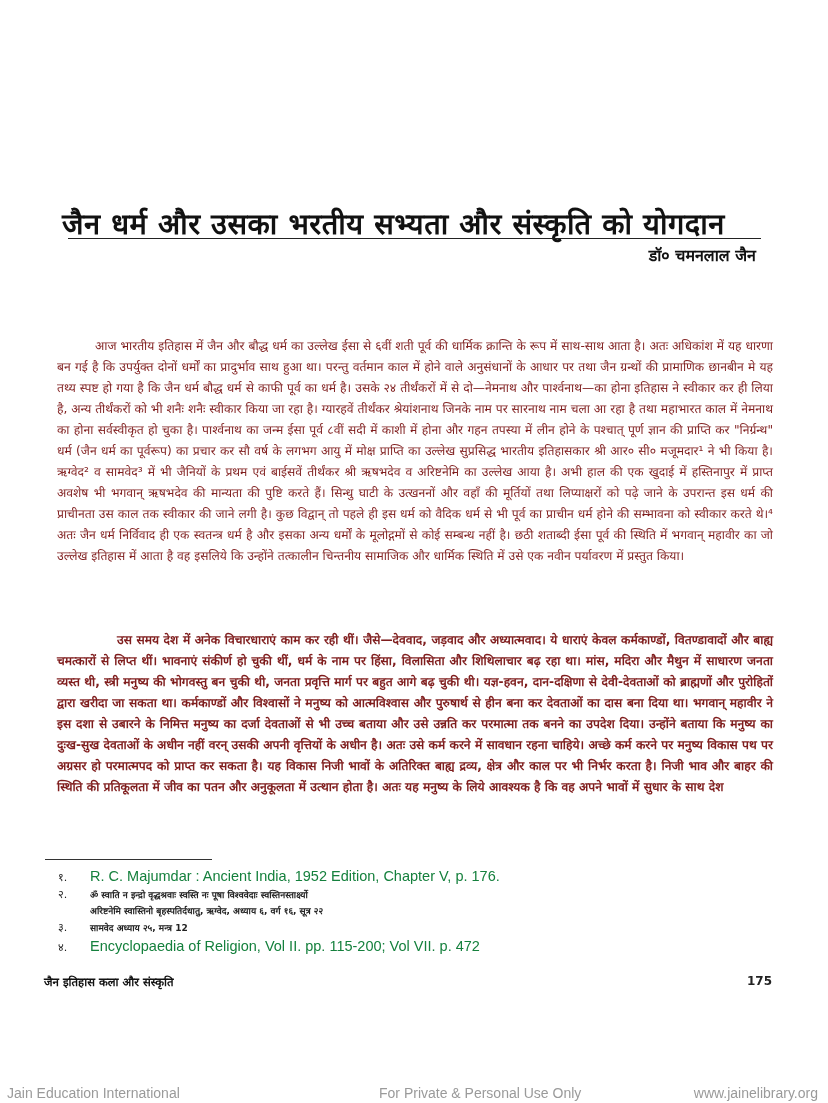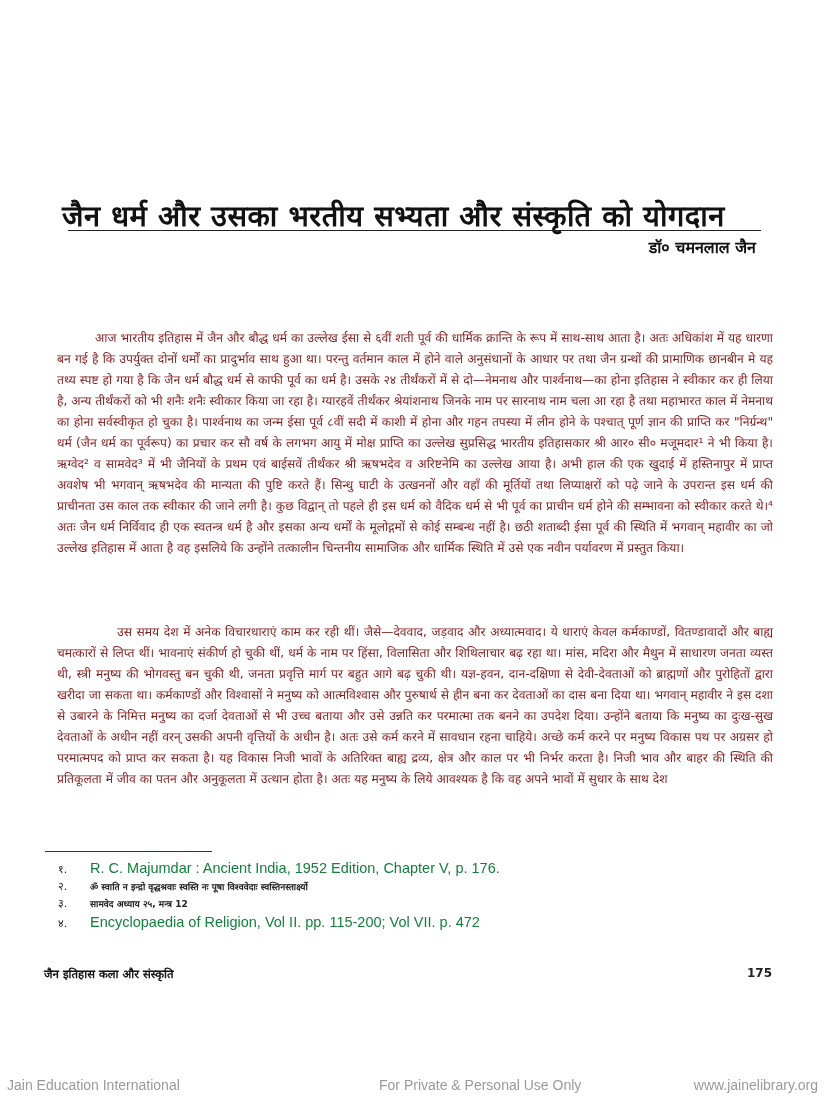--- a/index.html
+++ b/index.html
@@ -10,21 +10,21 @@
     body {
       width: 828px;
       height: 1103px;
       position: relative;
       overflow: hidden;
       color: #1a1a1a;
       font-family: "DejaVu Sans", sans-serif;
     }
     .page {
       position: absolute;
-      left: 0; top: 0;
+      left: 0; top: 8px;
       width: 828px;
       height: 981px;
     }
     .article-title {
       position: absolute;
       left: 62px;
       top: 176px;
       width: 720px;
       font-size: 29px;
       font-weight: bold;
@@ -56,21 +56,21 @@
       font-size: 12.2px;
       line-height: 21px;
       text-align: justify;
       color: #7f1d1d;
     }
     .body-text p {
       margin: 0;
       text-indent: 38px;
     }
     .para-1 { top: 328px; }
-    .para-2 { top: 622px; }
+    .para-2 { top: 622px; font-weight: bold; }
     .para-2 p { text-indent: 60px; }
 
     .footnote-rule {
       position: absolute;
       left: 45px;
       top: 851px;
       width: 167px;
       border-top: 1.5px solid #333;
     }
     .footnotes {
@@ -163,20 +163,21 @@
 
   <div class="footnotes">
     <div class="fn">
       <span class="fn-num">१.</span>
       <span class="fn-text fn-en">R. C. Majumdar : Ancient India, 1952 Edition, Chapter V, p. 176.</span>
     </div>
     <div class="fn">
       <span class="fn-num">२.</span>
       <span class="fn-text fn-hi">ॐ स्वाति न इन्द्रो वृद्धश्रवाः स्वस्ति नः पूषा विश्ववेदाः स्वस्तिनस्तार्क्ष्यो</span>
     </div>
+    <div class="fn-cont">अरिष्टनेमि स्वास्तिनो बृहस्पतिर्दधातु, ऋग्वेद, अध्याय ६, वर्ग १६, सूत्र २२</div>
     <div class="fn">
       <span class="fn-num">३.</span>
       <span class="fn-text fn-hi">सामवेद अध्याय २५, मन्त्र 12</span>
     </div>
     <div class="fn">
       <span class="fn-num">४.</span>
       <span class="fn-text fn-en">Encyclopaedia of Religion, Vol II. pp. 115-200; Vol VII. p. 472</span>
     </div>
   </div>
 

